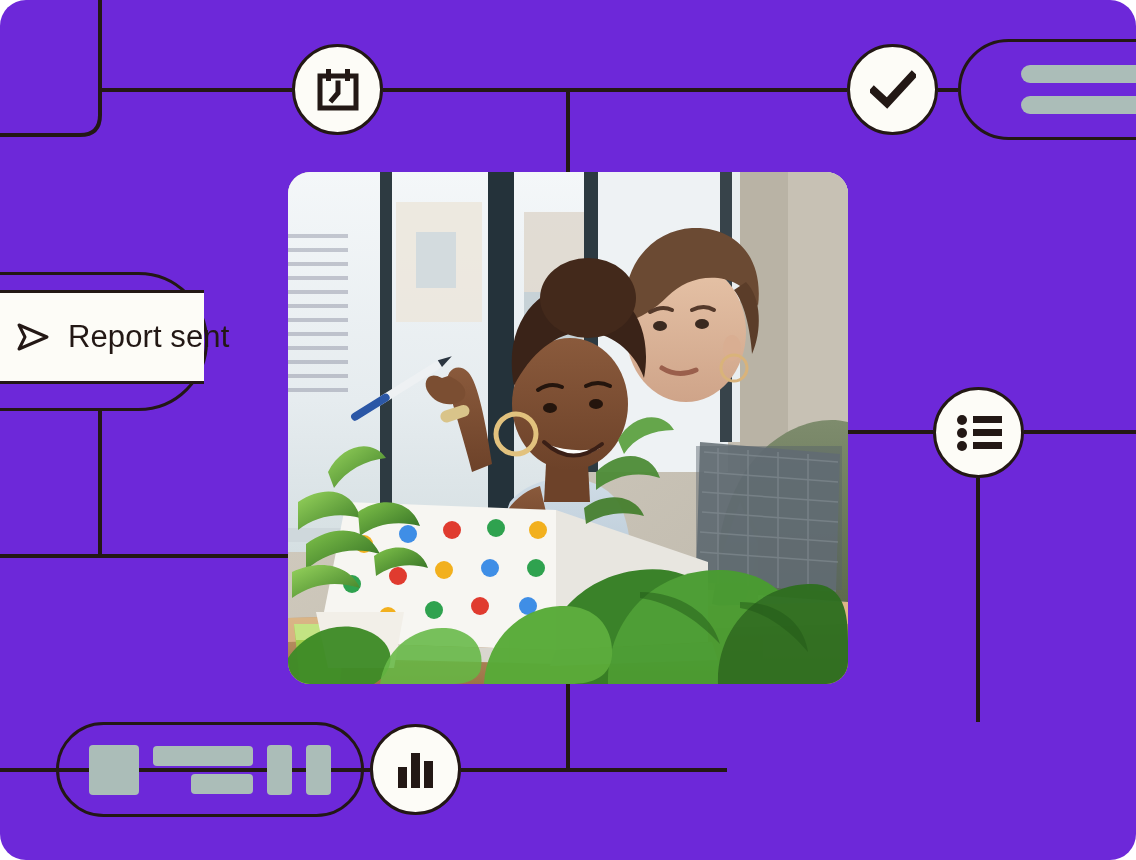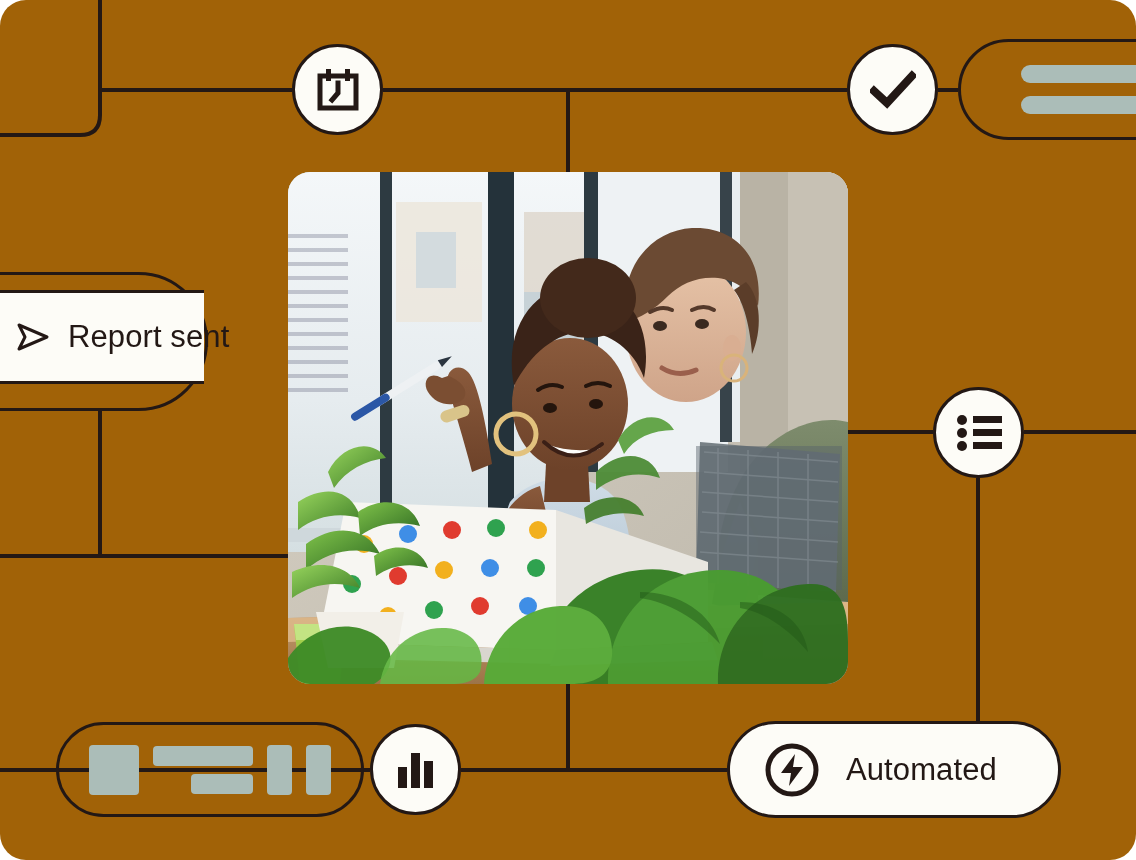--- a/index.html
+++ b/index.html
@@ -9,21 +9,21 @@
     background: #ffffff;
   }
   body {
     font-family: "Liberation Sans", sans-serif;
   }
   #canvas {
     position: relative;
     width: 1136px;
     height: 860px;
     overflow: hidden;
-    background: #a16207;
+    background: #6d28d9;
     border-radius: 26px;
   }
   #wire-layer {
     position: absolute;
     inset: 0;
     width: 1136px;
     height: 860px;
     pointer-events: none;
   }
 
@@ -449,23 +449,14 @@
   <div class="node-circle" id="node-chart">
     <span>
       <svg class="icon-svg" width="40" height="40" viewBox="0 0 40 40" xmlns="http://www.w3.org/2000/svg">
         <rect x="2" y="17" width="9" height="21" fill="#231815"></rect>
         <rect x="15" y="3" width="9" height="35" fill="#231815"></rect>
         <rect x="28" y="11" width="9" height="27" fill="#231815"></rect>
       </svg>
     </span>
   </div>
 
-  <div class="pill pill-solid" id="card-automated">
-    <span>
-      <svg class="icon-svg" width="56" height="56" viewBox="0 0 56 56" xmlns="http://www.w3.org/2000/svg">
-        <circle cx="28" cy="28" r="24" fill="none" stroke="#231815" stroke-width="5"></circle>
-        <path d="M31 12 L 17 31 L 27 31 L 25 44 L 39 25 L 29 25 Z" fill="#231815"></path>
-      </svg>
-    </span>
-    <span class="pill-label">Automated</span>
-  </div>
 
 </div>
 
 </body></html>

